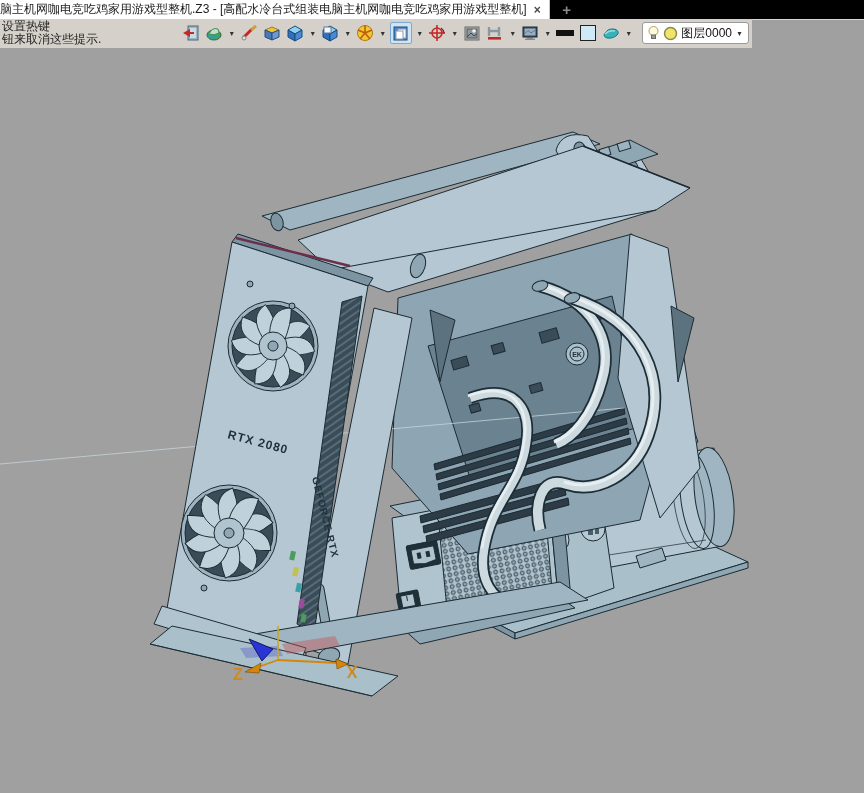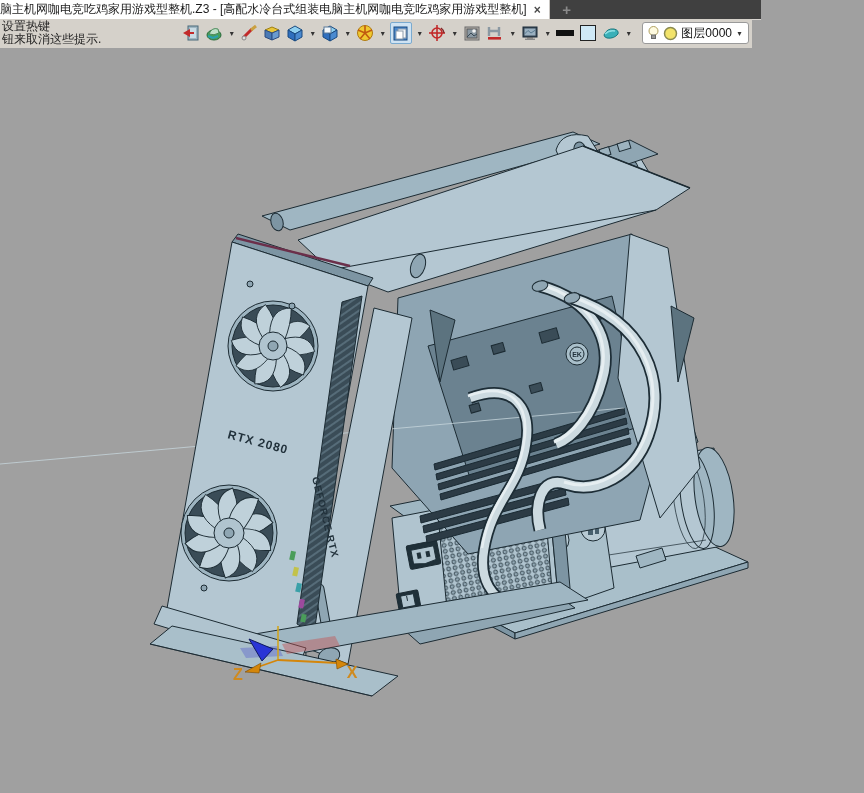--- a/index.html
+++ b/index.html
@@ -3,22 +3,22 @@
 <meta charset="utf-8">
 <style>
   html,body{margin:0;padding:0;}
   body{
     width:864px;height:793px;position:relative;overflow:hidden;
     font-family:"Liberation Sans","DejaVu Sans",sans-serif;
     background:#a0a0a0;
   }
   
   .tabbar{
-    position:absolute;top:0;left:0;width:761px;height:19px;
-    background:#404040;border-bottom:1px solid #d8d5d1;
+    position:absolute;top:0;left:0;width:864px;height:19px;
+    background:#000000;border-bottom:1px solid #d8d5d1;
     display:flex;align-items:stretch;
   }
   .tab{
     display:flex;align-items:center;gap:7px;
     background:#ffffff;border-right:1px solid #c9c6c2;
     padding:0 8px 0 0;max-width:562px;
   }
   .tab-title{
     font-size:12px;color:#1c1c1c;white-space:nowrap;overflow:hidden;
   }

